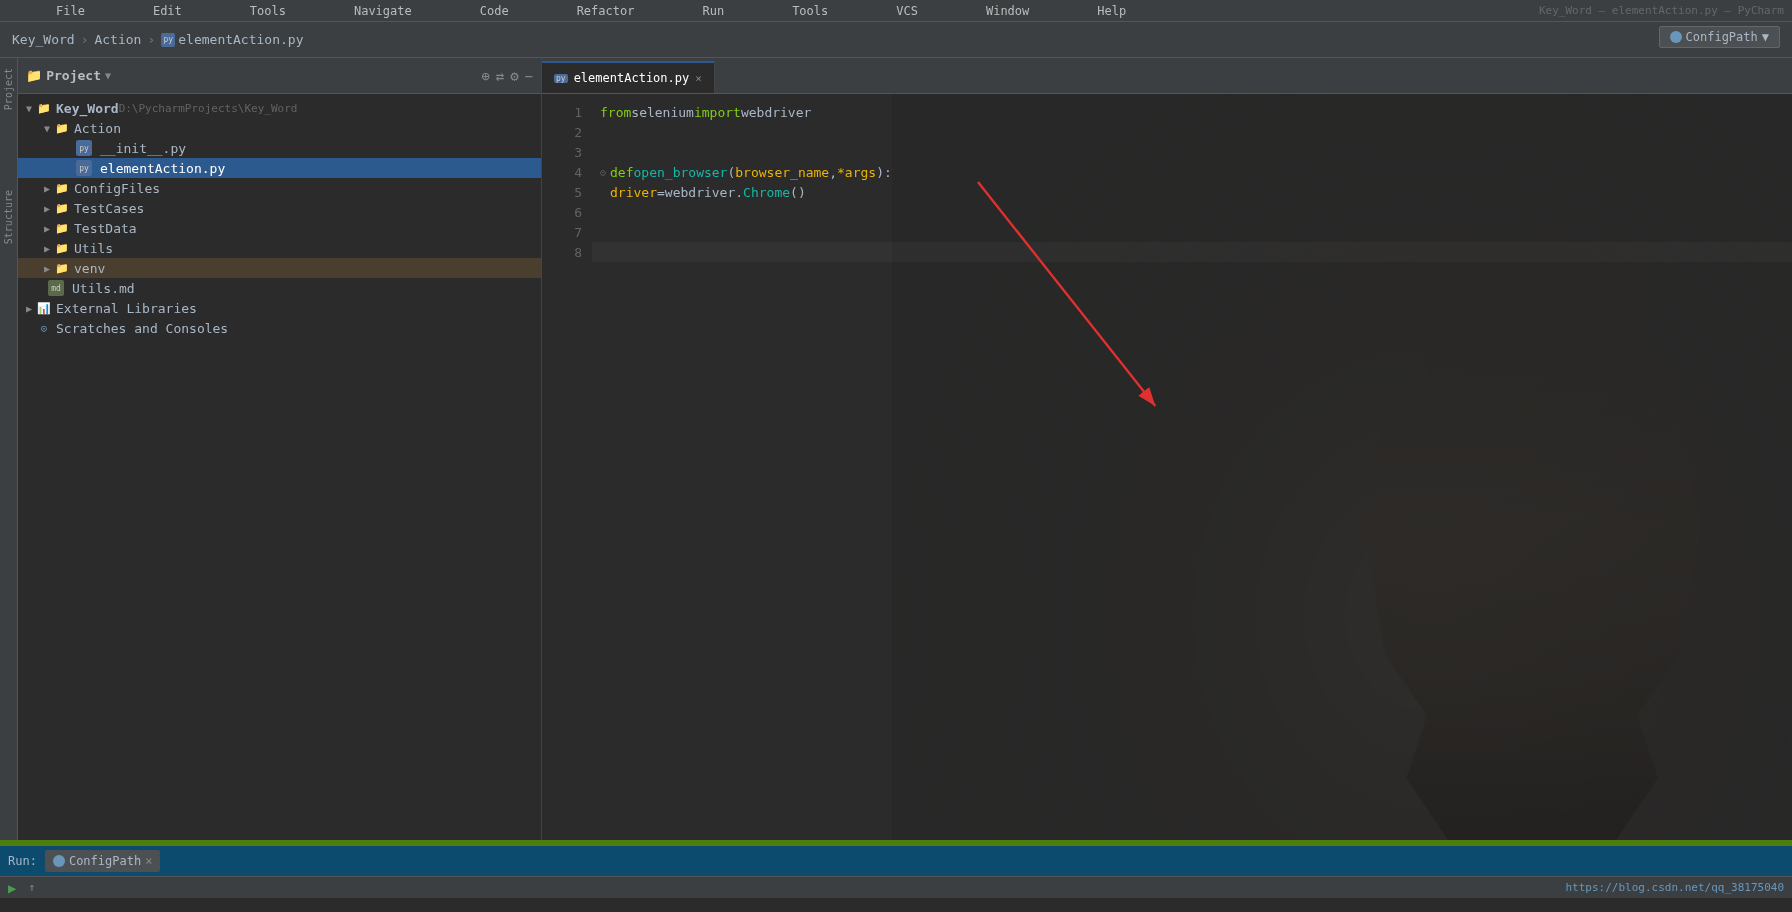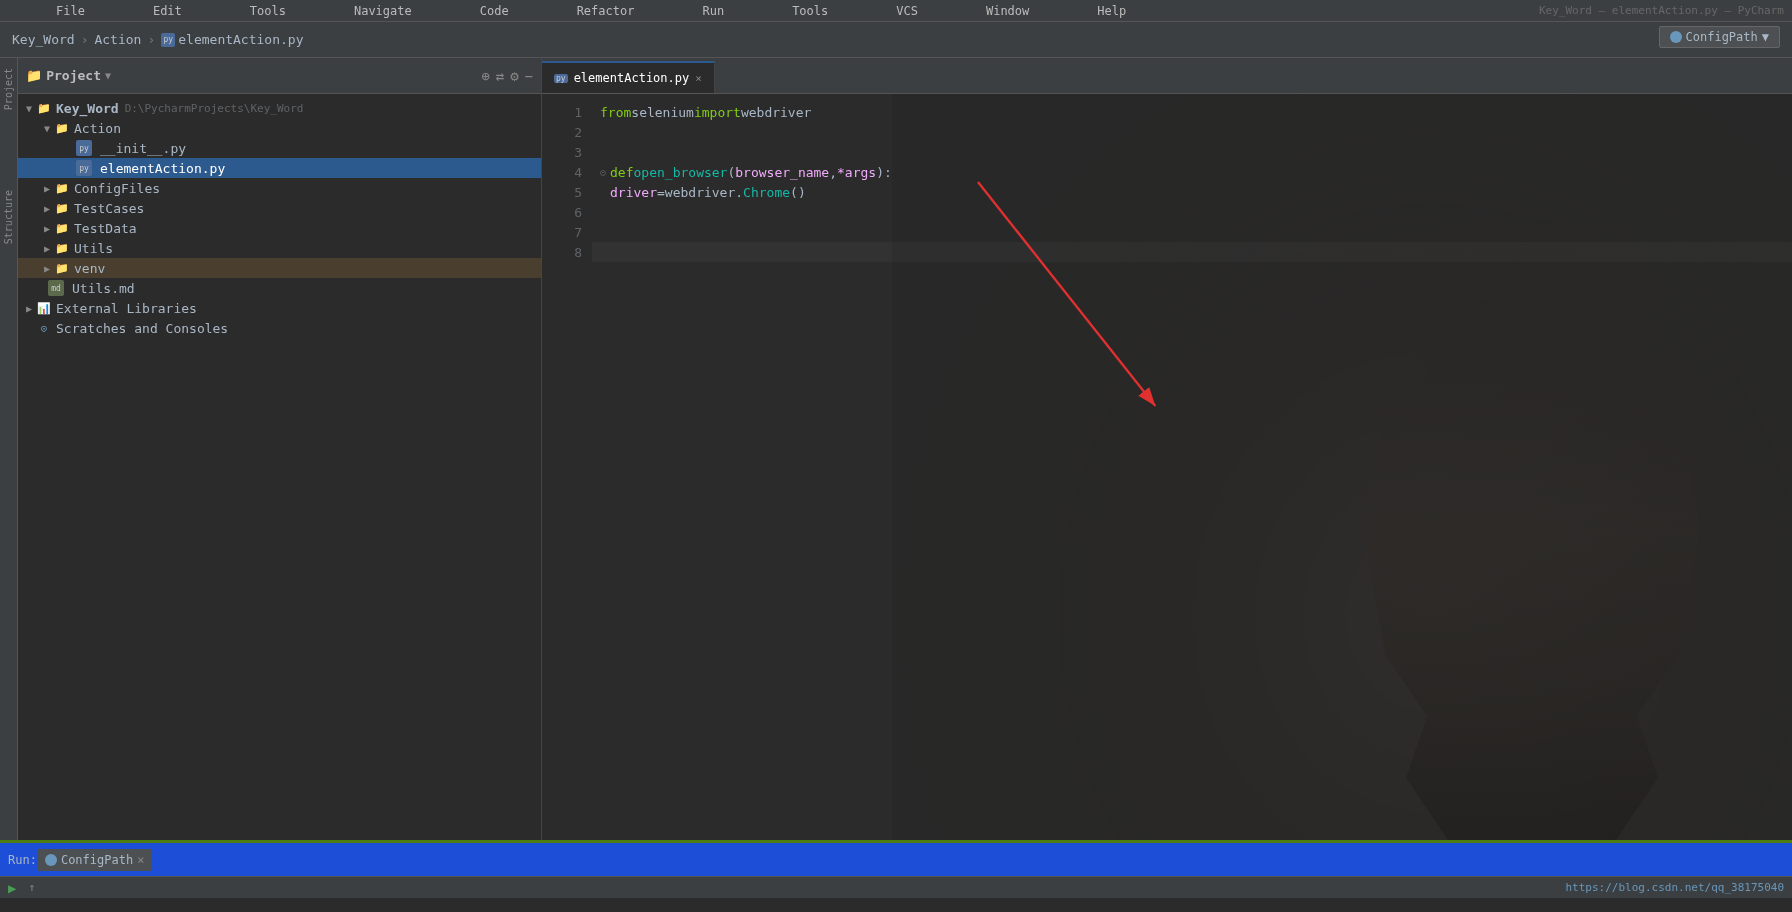--- a/index.html
+++ b/index.html
@@ -252,21 +252,21 @@
       padding-left: 8px;
       white-space: nowrap;
     }
     .code-line.highlighted-line {
       background: #323232;
     }
 
     
     .kw { color: #84cc16; font-weight: normal; }
     .fn { color: #14b8a6; }
-    .param { color: #f0abfc; }
+    .param { color: #eab308; }
     .module { color: #a9b7c6; }
     .op { color: #a9b7c6; }
     .fold-icon {
       color: #606366;
       font-size: 10px;
       margin-right: 4px;
       cursor: pointer;
     }
 
     
@@ -289,26 +289,26 @@
       left: 400px;
       width: 300px;
       height: 300px;
       pointer-events: none;
       z-index: 10;
     }
 
     
     .run-bar {
       height: 36px;
-      background: #1d4ed8;
-      border-top: 3px solid #4d7c0f;
+      background: #0c4a6e;
+      border-top: 6px solid #4d7c0f;
       display: flex;
       align-items: center;
       padding: 0 8px;
-      gap: 0;
+      gap: 8px;
       font-size: 12px;
       color: #a9b7c6;
     }
     .run-tab {
       display: flex;
       align-items: center;
       gap: 4px;
       padding: 4px 8px;
       background: #4c5052;
       border-radius: 2px;
@@ -402,21 +402,21 @@
         <span class="header-icon">−</span>
       </div>
     </div>
 
     <div class="project-tree">
 
       <div class="tree-item" style="padding-left:4px;">
         <span class="tree-arrow">▼</span>
         <span class="tree-icon folder-icon">📁</span>
         <span style="font-weight:bold;color:#a9b7c6;">Key_Word</span>
-        <span style="color:#606366;margin-left:6px;font-size:11px;">D:\PycharmProjects\Key_Word</span>
+        <span style="color:#606366;margin-left:0;font-size:11px;">D:\PycharmProjects\Key_Word</span>
       </div>
 
       <div class="tree-item" style="padding-left:22px;">
         <span class="tree-arrow">▼</span>
         <span class="tree-icon folder-icon">📁</span>
         <span>Action</span>
       </div>
 
       <div class="tree-item" style="padding-left:44px;">
         <span class="tree-arrow" style="visibility:hidden;">▶</span>

